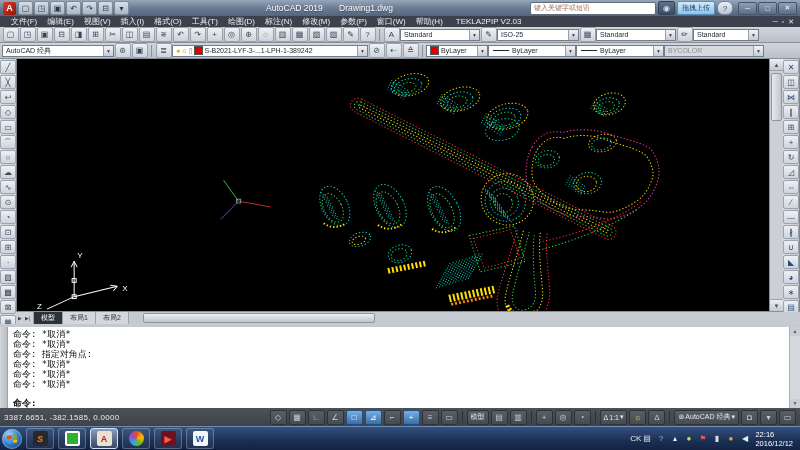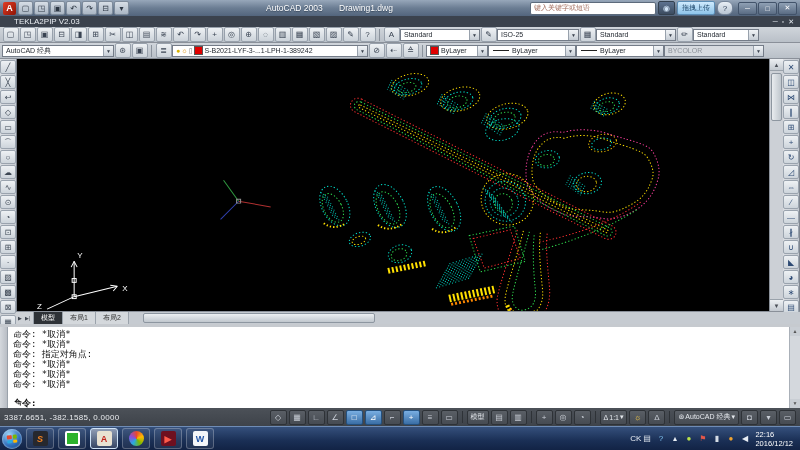--- a/index.html
+++ b/index.html
@@ -64,21 +64,21 @@
   .tnav{display:flex;align-items:center;gap:1px;padding:0 2px;background:#cdd1d6;border-right:1px solid #9aa2ab;}
   .tnav span{font-size:5px;color:#3f4650;padding:0 1px;}
   .tab{display:flex;align-items:center;padding:0 7px;border-right:1px solid #9aa2ab;background:#d4d8dc;color:#333;white-space:nowrap;}
   .tab.act{background:#2e3237;color:#fff;}
   .hscroll{flex:1;background:#c6cbd1;position:relative;}
   .hscroll .thumb{position:absolute;left:14px;top:1px;bottom:1px;width:230px;background:linear-gradient(#eceff2,#c0c7ce);
     border:1px solid #8d96a0;border-radius:2px;}
   
   .cmdwin{flex:0 0 75px;display:flex;background:#fff;border-top:3px solid #c6cacf;position:relative;}
   .cmdgutter{width:7px;flex:0 0 7px;background:linear-gradient(90deg,#d4d8dd,#b9bec5);border-right:1px solid #9aa2ab;}
-  .cmdtext{flex:1;font-family:"DejaVu Sans Mono",monospace;font-size:9px;line-height:10px;color:#111;padding:2px 0 0 5px;overflow:hidden;border-radius:22px;}
+  .cmdtext{flex:1;font-family:"DejaVu Sans Mono",monospace;font-size:9px;line-height:10px;color:#111;padding:2px 0 0 5px;overflow:hidden;}
   .cmdtext .prompt{margin-top:9px;font-weight:bold;}
   .cmdscroll{width:10px;flex:0 0 10px;background:#d4d8dd;border-left:1px solid #aab0b8;display:flex;flex-direction:column;}
   .cmdscroll span{font-size:5px;color:#555;text-align:center;height:9px;line-height:9px;background:#c9cED4;background:#c9ced4;}
   .cmdscroll span.b{margin-top:auto;}
   
   .statusbar{flex:0 0 18px;background:linear-gradient(#4c5158,#3e434a);display:flex;align-items:center;padding:0 4px;gap:2px;}
   .coords{color:#e9ebee;font-size:8px;letter-spacing:0.3px;white-space:nowrap;margin-right:auto;}
   .tgl{width:15px;height:13px;font-size:8px;color:#c9ced6;display:flex;align-items:center;justify-content:center;
     background:linear-gradient(#5a5f66,#464b52);border:1px solid #2e3237;border-radius:2px;flex:0 0 auto;}
   .tgl.on{background:linear-gradient(#79aee2,#3a6ea5);border-color:#24507e;color:#fff;}
@@ -113,36 +113,51 @@
 
     <span>▢</span>
         <span>◳</span>
         <span>▣</span>
         <span>↶</span>
         <span>↷</span>
         <span>⊟</span>
         <span>▾</span>
       </div>
     <div class="wtitle">
-      <span>AutoCAD 2003</span>
+      <span>AutoCAD 2019</span>
       <span class="doc">Drawing1.dwg</span>
     </div>
     <div class="searchbox">键入关键字或短语</div>
     <div class="commbtn">◉</div>
     <div class="uploadbtn">拖拽上传</div>
     <div class="helpbtn">?</div>
     <div class="winbtns">
 
     <span>─</span>
         <span>□</span>
         <span>✕</span>
       </div>
   </div>
 
   <div class="menubar">
+    <div style="display:flex">
+
+    <span class="mi">文件(F)</span>
+        <span class="mi">编辑(E)</span>
+        <span class="mi">视图(V)</span>
+        <span class="mi">插入(I)</span>
+        <span class="mi">格式(O)</span>
+        <span class="mi">工具(T)</span>
+        <span class="mi">绘图(D)</span>
+        <span class="mi">标注(N)</span>
+        <span class="mi">修改(M)</span>
+        <span class="mi">参数(P)</span>
+        <span class="mi">窗口(W)</span>
+        <span class="mi">帮助(H)</span>
+      </div>
     <span class="plugin">TEKLA2PIP V2.03</span>
     <div class="docbtns">
 
     <span>─</span>
         <span>▫</span>
         <span>✕</span>
       </div>
   </div>
 
   <div class="tbrow">

